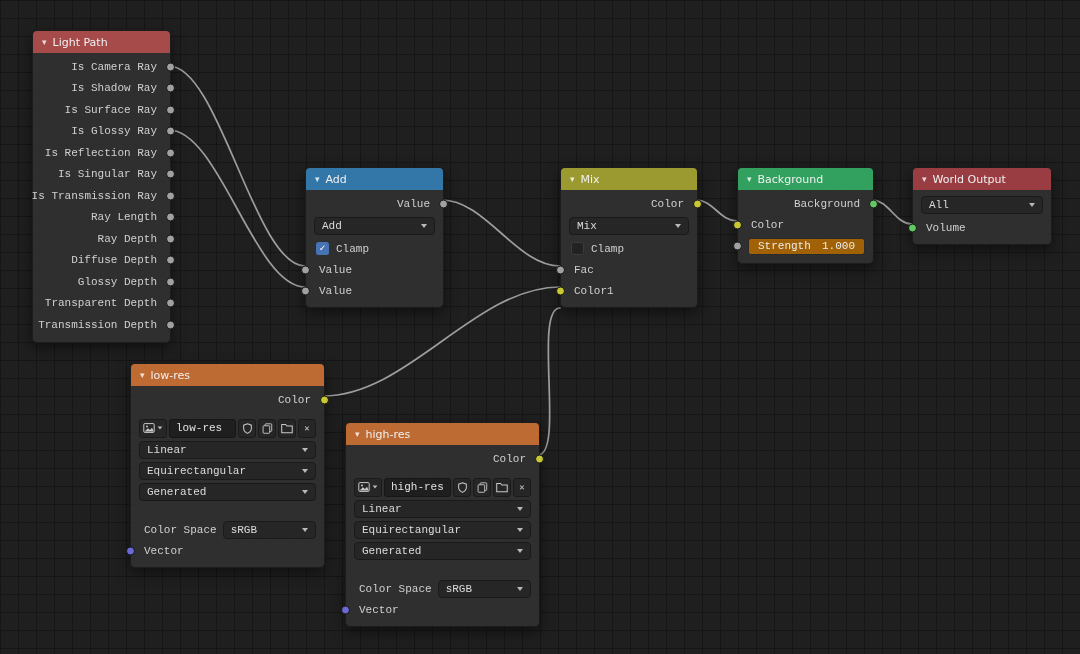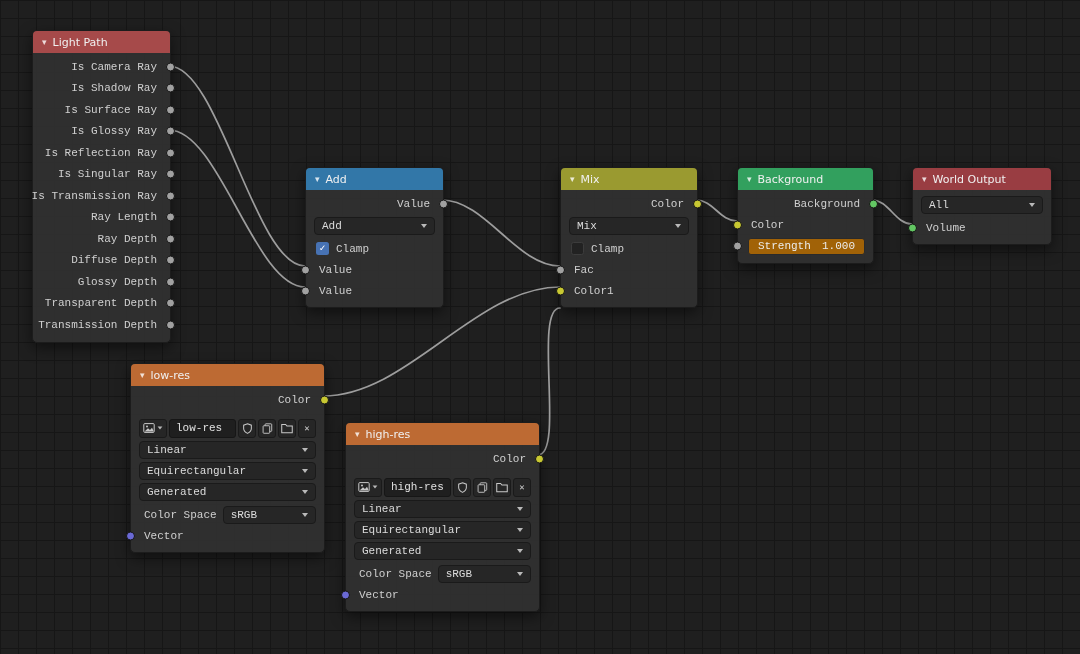--- a/index.html
+++ b/index.html
@@ -76,21 +76,21 @@
   }
   .txtfield{
     flex:1;height:19px;background:#1f1f1f;border:1px solid #161616;border-radius:3px;
     display:flex;align-items:center;padding:0 6px;color:#e0e0e0;box-sizing:border-box;min-width:0;
   }
   .iconbtn{
     width:18px;height:19px;background:#262626;border:1px solid #1a1a1a;border-radius:3px;
     display:flex;align-items:center;justify-content:center;color:#c9c9c9;font-size:9px;box-sizing:border-box;
   }
   .iconbtn svg, .imgbtn svg{display:block;}
-  .csrow{display:flex;align-items:center;height:21px;padding:0 8px 0 13px;gap:6px;margin-top:3px;}
+  .csrow{display:flex;align-items:center;height:21px;padding:0 8px 0 13px;gap:6px;margin-top:18px;}
   .csrow .dd{flex:1;margin:0;}
   .lbl{white-space:nowrap;}
 </style>
 </head>
 <body>
 
 <div class="canvas">
 
   <svg class="wires" width="1080" height="654">
     <path d="M169,66 C219,66 255,266 305,266"></path>

